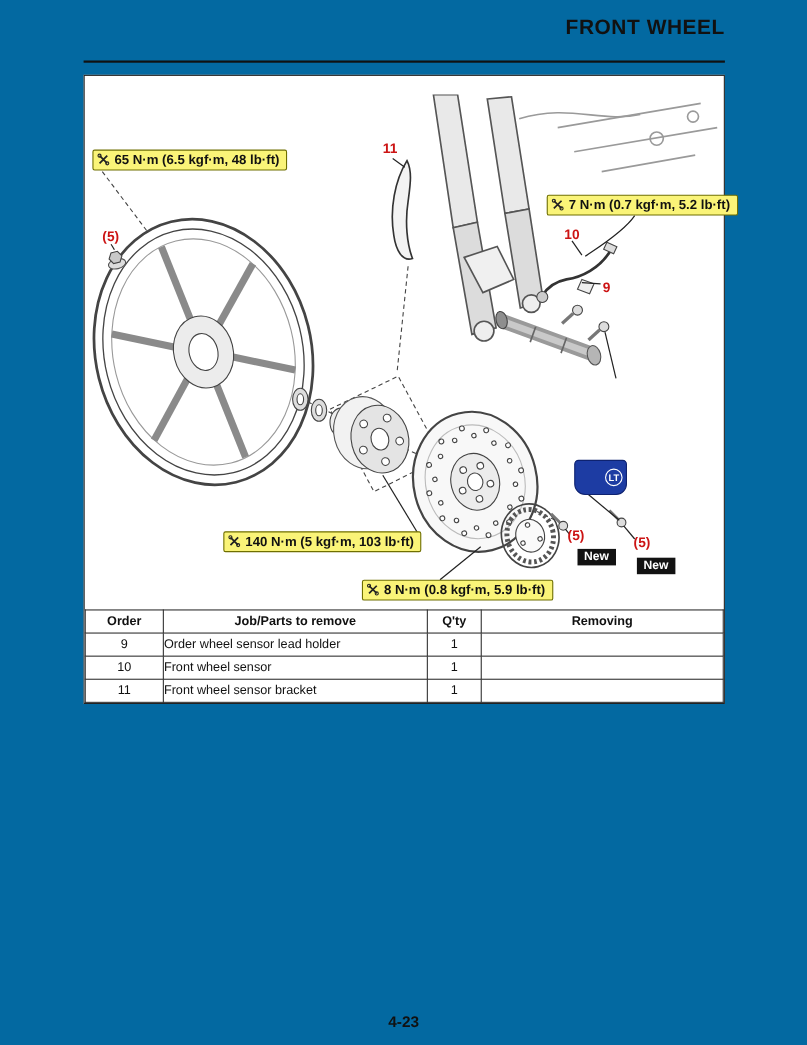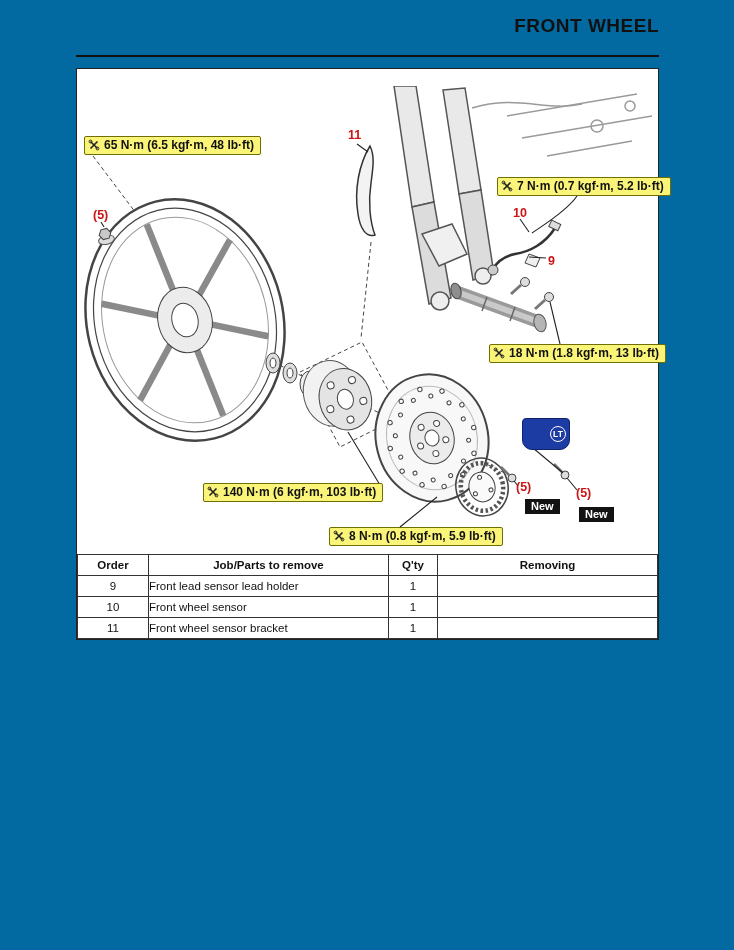--- a/index.html
+++ b/index.html
@@ -228,35 +228,27 @@
       <span>65 N·m (6.5 kgf·m, 48 lb·ft)</span>
     </div>
     <div class="callout c7">
       <svg class="wrench" viewBox="0 0 12 12">
         <path d="M2.5,2.5 L9.5,9.5 M9.5,2.5 L2.5,9.5" stroke="#222" stroke-width="1.6" fill="none"></path>
         <circle cx="2.5" cy="2.5" r="1.4" fill="none" stroke="#222"></circle>
         <circle cx="9.5" cy="9.5" r="1.4" fill="none" stroke="#222"></circle>
       </svg>
       <span>7 N·m (0.7 kgf·m, 5.2 lb·ft)</span>
     </div>
-    <div class="callout c18">
-      <svg class="wrench" viewBox="0 0 12 12">
-        <path d="M2.5,2.5 L9.5,9.5 M9.5,2.5 L2.5,9.5" stroke="#222" stroke-width="1.6" fill="none"></path>
-        <circle cx="2.5" cy="2.5" r="1.4" fill="none" stroke="#222"></circle>
-        <circle cx="9.5" cy="9.5" r="1.4" fill="none" stroke="#222"></circle>
-      </svg>
-      <span>18 N·m (1.8 kgf·m, 13 lb·ft)</span>
-    </div>
     <div class="callout c140">
       <svg class="wrench" viewBox="0 0 12 12">
         <path d="M2.5,2.5 L9.5,9.5 M9.5,2.5 L2.5,9.5" stroke="#222" stroke-width="1.6" fill="none"></path>
         <circle cx="2.5" cy="2.5" r="1.4" fill="none" stroke="#222"></circle>
         <circle cx="9.5" cy="9.5" r="1.4" fill="none" stroke="#222"></circle>
       </svg>
-      <span>140 N·m (6 kgf·m, 103 lb·ft)</span>
+      <span>140 N·m (5 kgf·m, 103 lb·ft)</span>
     </div>
     <div class="callout c8">
       <svg class="wrench" viewBox="0 0 12 12">
         <path d="M2.5,2.5 L9.5,9.5 M9.5,2.5 L2.5,9.5" stroke="#222" stroke-width="1.6" fill="none"></path>
         <circle cx="2.5" cy="2.5" r="1.4" fill="none" stroke="#222"></circle>
         <circle cx="9.5" cy="9.5" r="1.4" fill="none" stroke="#222"></circle>
       </svg>
       <span>8 N·m (0.8 kgf·m, 5.9 lb·ft)</span>
     </div>
 
@@ -279,33 +271,34 @@
         <tr>
           <th class="w-order">Order</th>
           <th class="w-job">Job/Parts to remove</th>
           <th class="w-qty">Q'ty</th>
           <th class="w-rem">Removing</th>
         </tr>
       </thead>
       <tbody>
         <tr>
           <td class="c-order">9</td>
-          <td class="c-job">Front lead sensor lead holder</td>
+          <td class="c-job">Order wheel sensor lead holder</td>
           <td class="c-qty">1</td>
           <td class="c-rem"></td>
         </tr>
         <tr>
           <td class="c-order">10</td>
           <td class="c-job">Front wheel sensor</td>
           <td class="c-qty">1</td>
           <td class="c-rem"></td>
         </tr>
         <tr>
           <td class="c-order">11</td>
           <td class="c-job">Front wheel sensor bracket</td>
           <td class="c-qty">1</td>
           <td class="c-rem"></td>
         </tr>
       </tbody>
     </table>
   </div>
 
+  <div class="footer">4-23</div>
 </div>
 
 </body></html>

